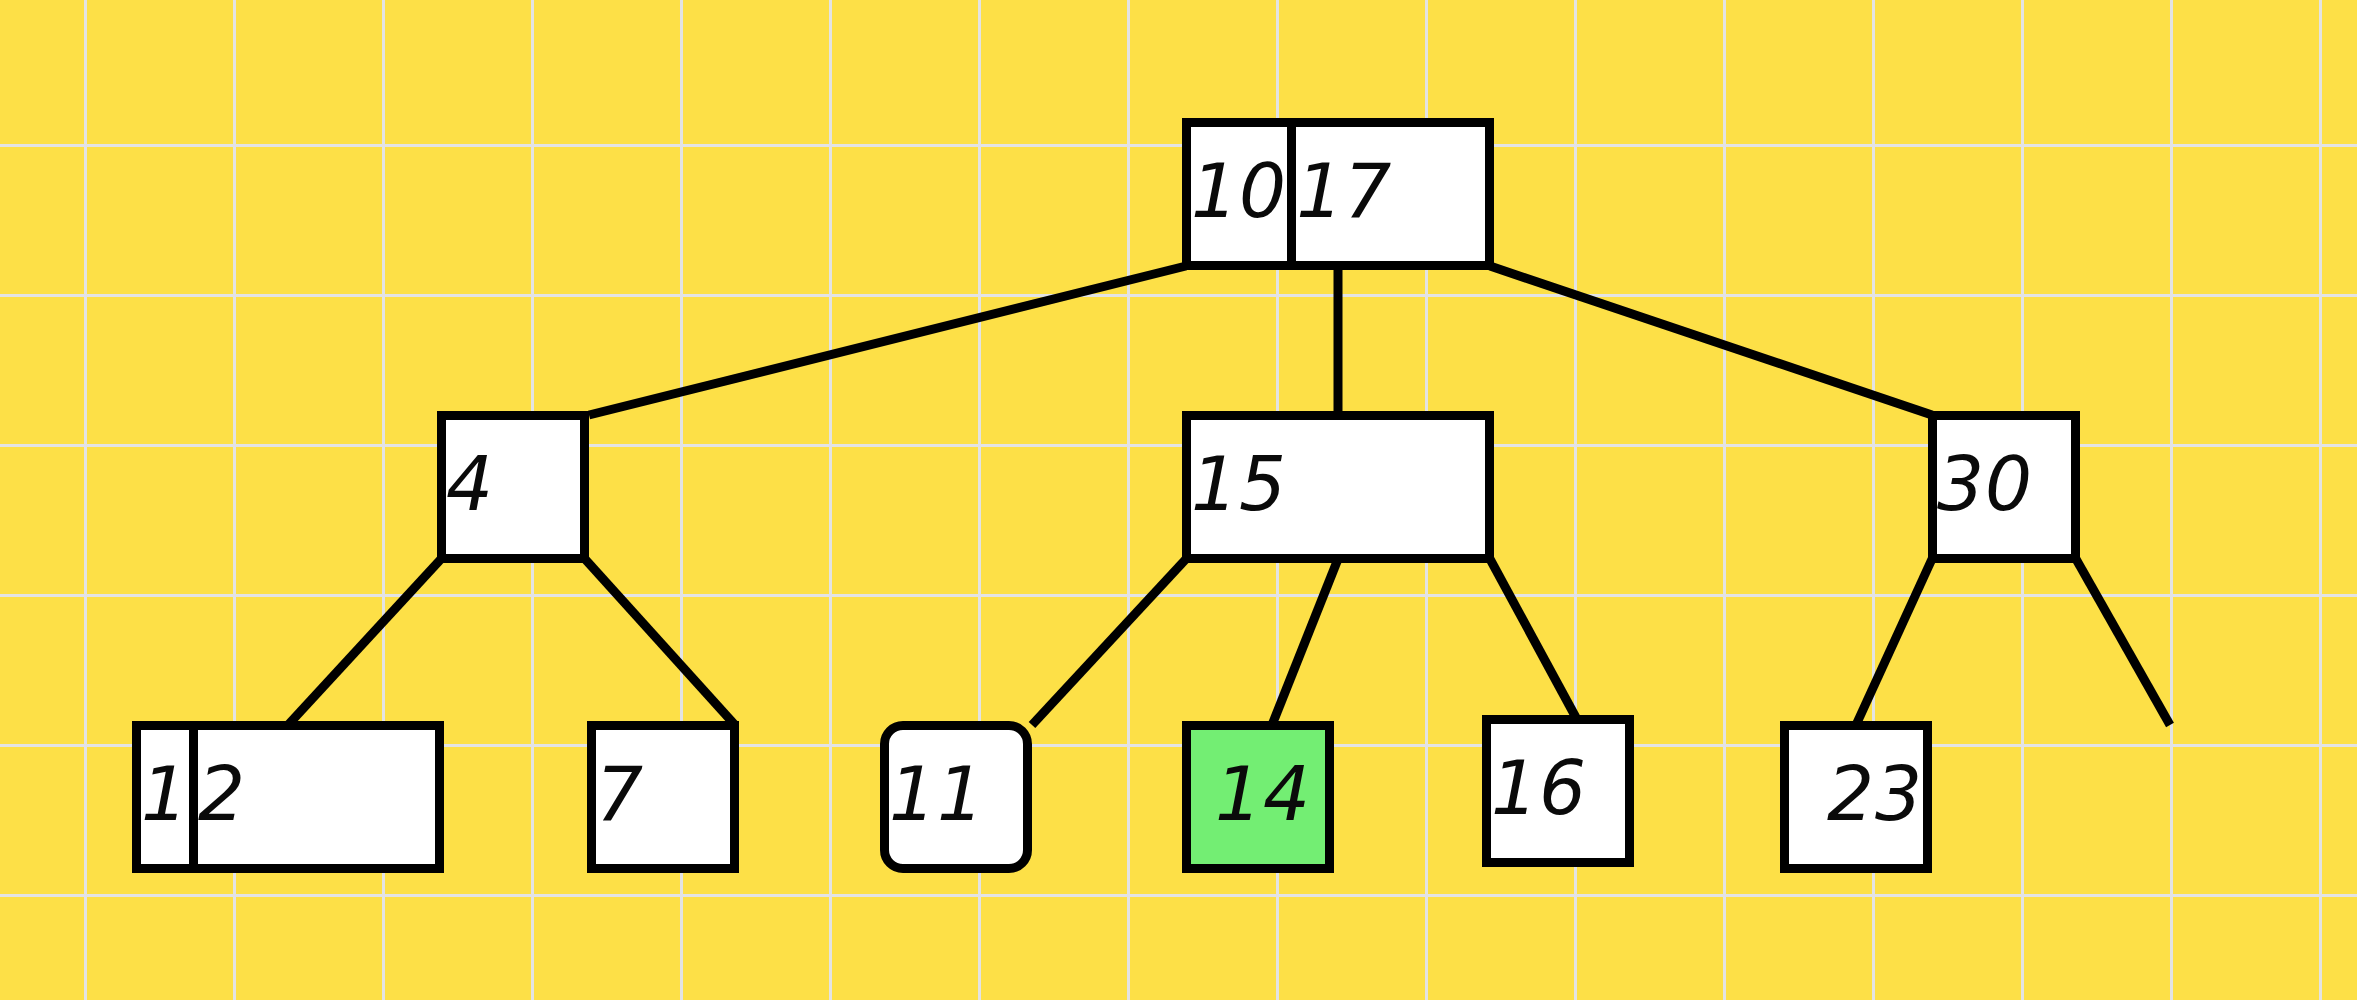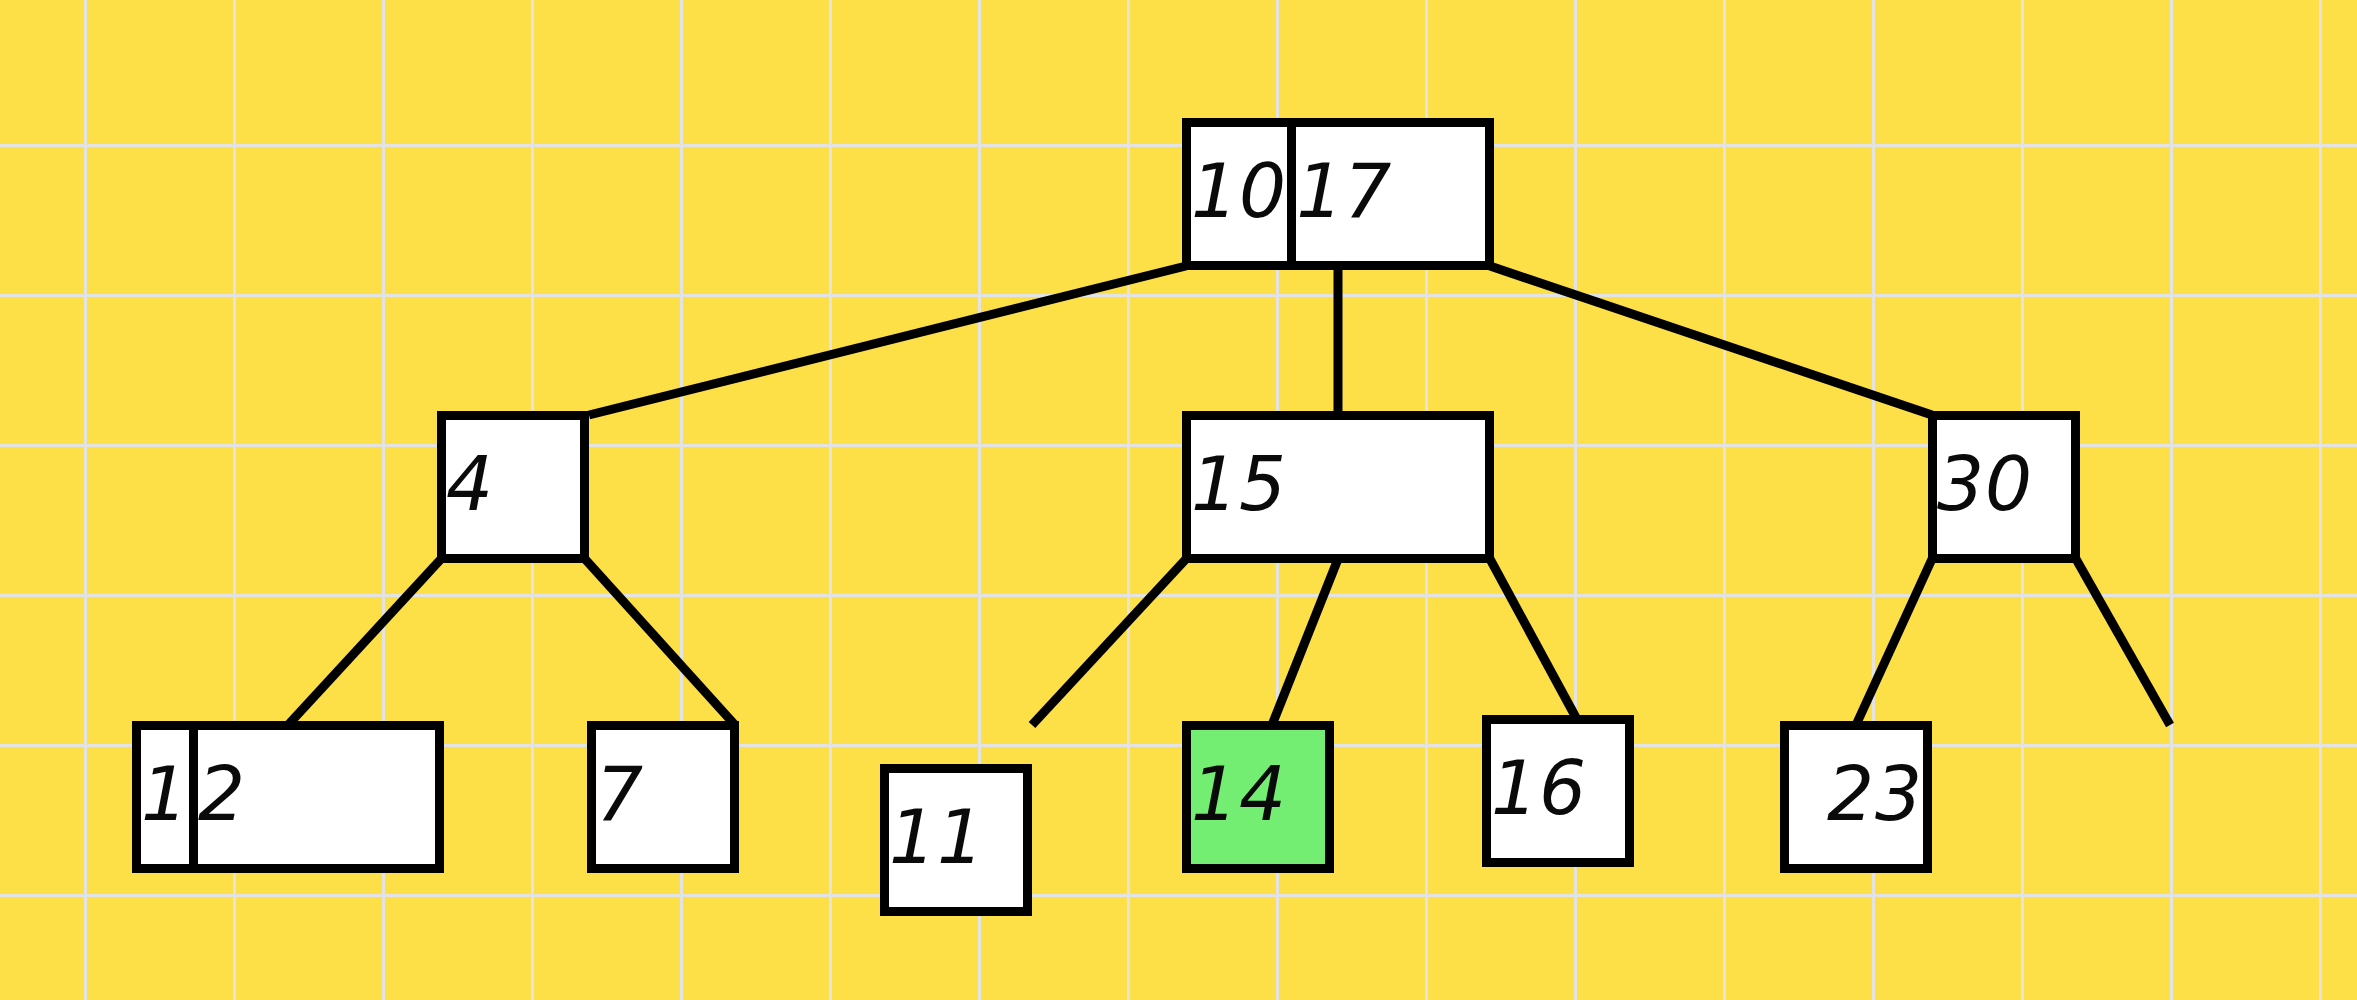--- a/index.html
+++ b/index.html
@@ -51,20 +51,21 @@
     font-style: italic;
     font-weight: 400;
     letter-spacing: 1px;
     padding-bottom: 6px;
   }
   .cell + .cell {
     border-left: 9px solid #000000;
   }
   .cell.highlight {
     background: #73ee73;
+    padding-left: 24px;
   }
   .node.hl {
     background: #73ee73;
   }
 </style>
 </head>
 <body>
 
 <div id="canvas">
 
@@ -104,21 +105,21 @@
 
   <div class="node" style="left: 132px; top: 721px; width: 312px; height: 152px;">
     <div class="cell">1</div>
     <div class="cell">2</div>
   </div>
 
   <div class="node" style="left: 587px; top: 721px; width: 152px; height: 152px;">
     <div class="cell">7</div>
   </div>
 
-  <div class="node" style="left: 880px; top: 764px; width: 152px; height: 152px;">
+  <div class="node" style="left: 880px; top: 721px; width: 152px; height: 152px; border-radius: 23px;">
     <div class="cell">11</div>
   </div>
 
   <div class="node hl" style="left: 1182px; top: 721px; width: 152px; height: 152px;">
     <div class="cell highlight">14</div>
   </div>
 
   <div class="node" style="left: 1482px; top: 715px; width: 152px; height: 152px; text-align: right;">
     <div class="cell">16</div>
   </div>

